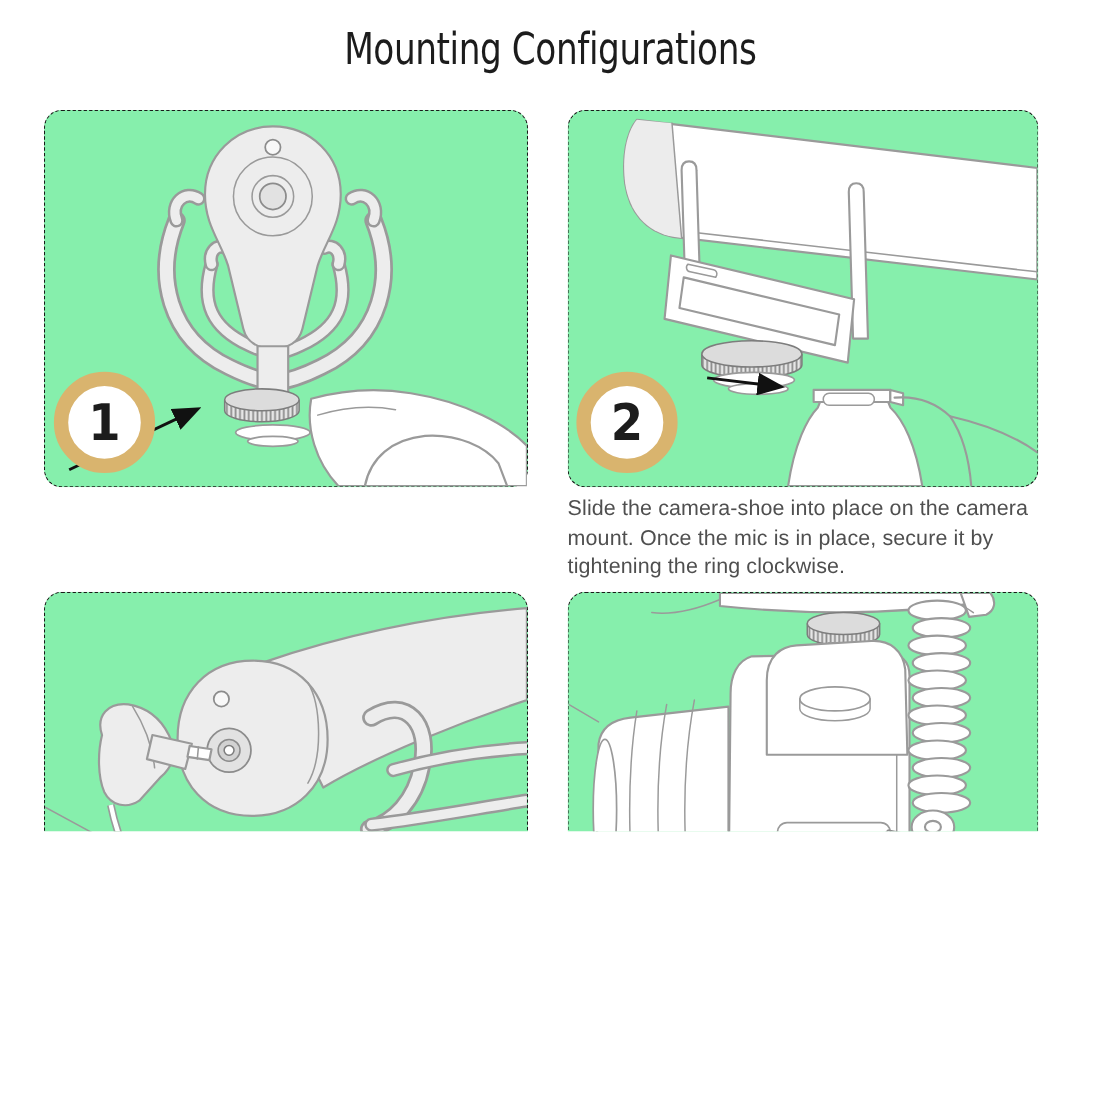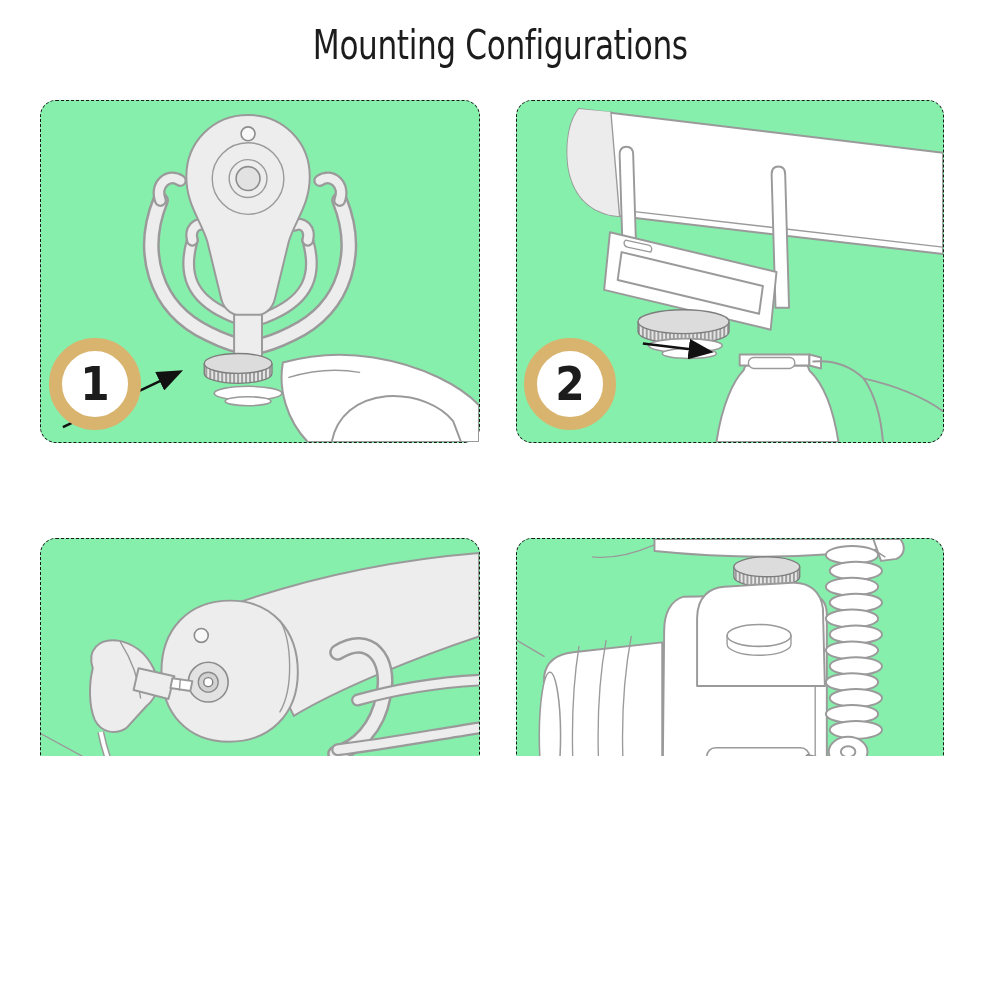--- a/index.html
+++ b/index.html
@@ -282,14 +282,15 @@
   <div class="badge b2">
       <span>2</span>
     </div>
   <div class="badge b3">
       <span>3</span>
     </div>
   <div class="badge b4">
       <span>4</span>
     </div>
 
+  <div class="caption c2">Slide the camera-shoe into place on the camera mount. Once the mic is in place, secure it by tightening the ring clockwise.</div>
 
 </div>
 
 </body></html>

